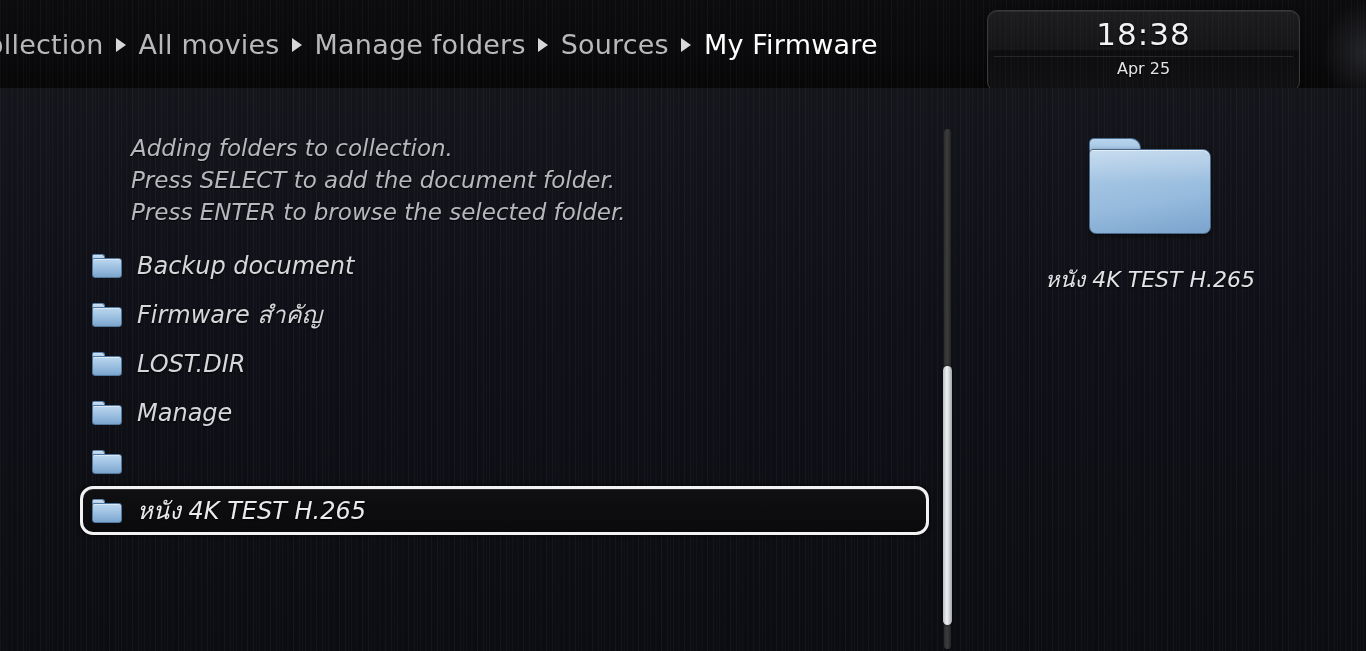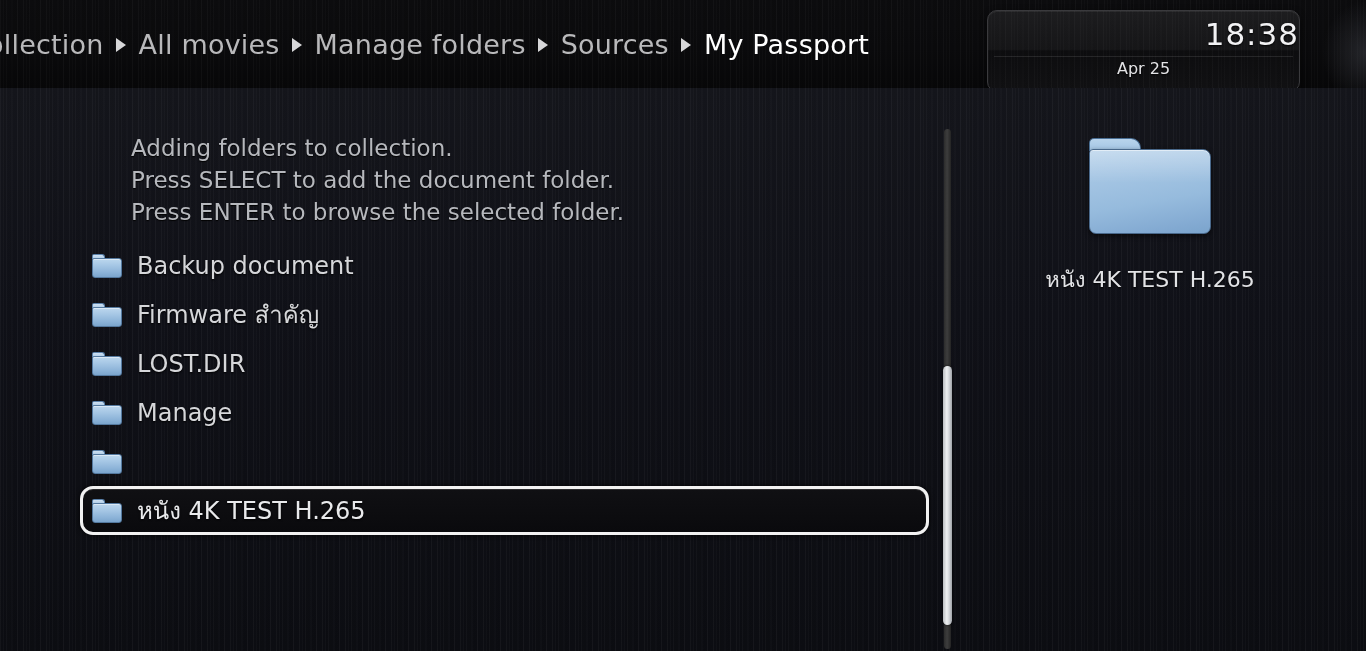--- a/index.html
+++ b/index.html
@@ -65,38 +65,39 @@
     width:313px; height:82px;
     border-radius:10px;
     background:linear-gradient(180deg,#1d1d1f 0%,#161618 48%,#0d0d0f 50%,#111113 100%);
     border:1px solid #3a3a3d;
     box-shadow:0 1px 0 rgba(255,255,255,.07) inset, 0 2px 6px rgba(0,0,0,.6);
     overflow:hidden;
   }
   #clock .tex { opacity:.7; }
   #clock-time {
     position:absolute; left:0; right:0; top:5px; height:40px;
-    text-align:right; font-size:31px; color:#f2f2f4;
+    text-align:center; font-size:31px; color:#f2f2f4;
     text-shadow:0 1px 2px #000; letter-spacing:1px;
   }
   #clock-div {
     position:absolute; left:6px; right:6px; top:45px; height:1px;
     background:rgba(255,255,255,.1);
   }
   #clock-date {
     position:absolute; left:0; right:0; top:48px; height:30px;
     text-align:center; font-size:16px; color:#e3e3e6;
     text-shadow:0 1px 2px #000;
   }
 
   
   #body {
     position:absolute; left:0; top:88px; width:1366px; height:563px;
     background:linear-gradient(180deg,#15161c 0%,#101118 40%,#0c0d12 100%);
     overflow:hidden;
+    font-style:italic;
   }
   #body .tex { opacity:1; }
 
   
   #instructions {
     position:absolute; left:131px; top:44px; width:700px;
   }
   #instructions .line {
     font-size:23px; color:#b6b8bd; line-height:32px;
     text-shadow:0 1px 1px rgba(0,0,0,.9); white-space:nowrap;
@@ -199,21 +200,21 @@
   <div id="breadcrumb">
     <div id="crumbs-inner">
         <span class="crumb">Collection</span>
         <span class="sep"></span>
         <span class="crumb">All movies</span>
         <span class="sep"></span>
         <span class="crumb">Manage folders</span>
         <span class="sep"></span>
         <span class="crumb">Sources</span>
         <span class="sep"></span>
-        <span class="crumb current">My Passport</span>
+        <span class="crumb current">My Firmware</span>
       </div>
   </div>
 
   <div id="clock">
     <div class="tex"></div>
     <div id="clock-time">18:38</div>
     <div id="clock-div"></div>
     <div id="clock-date">Apr 25</div>
   </div>
 

